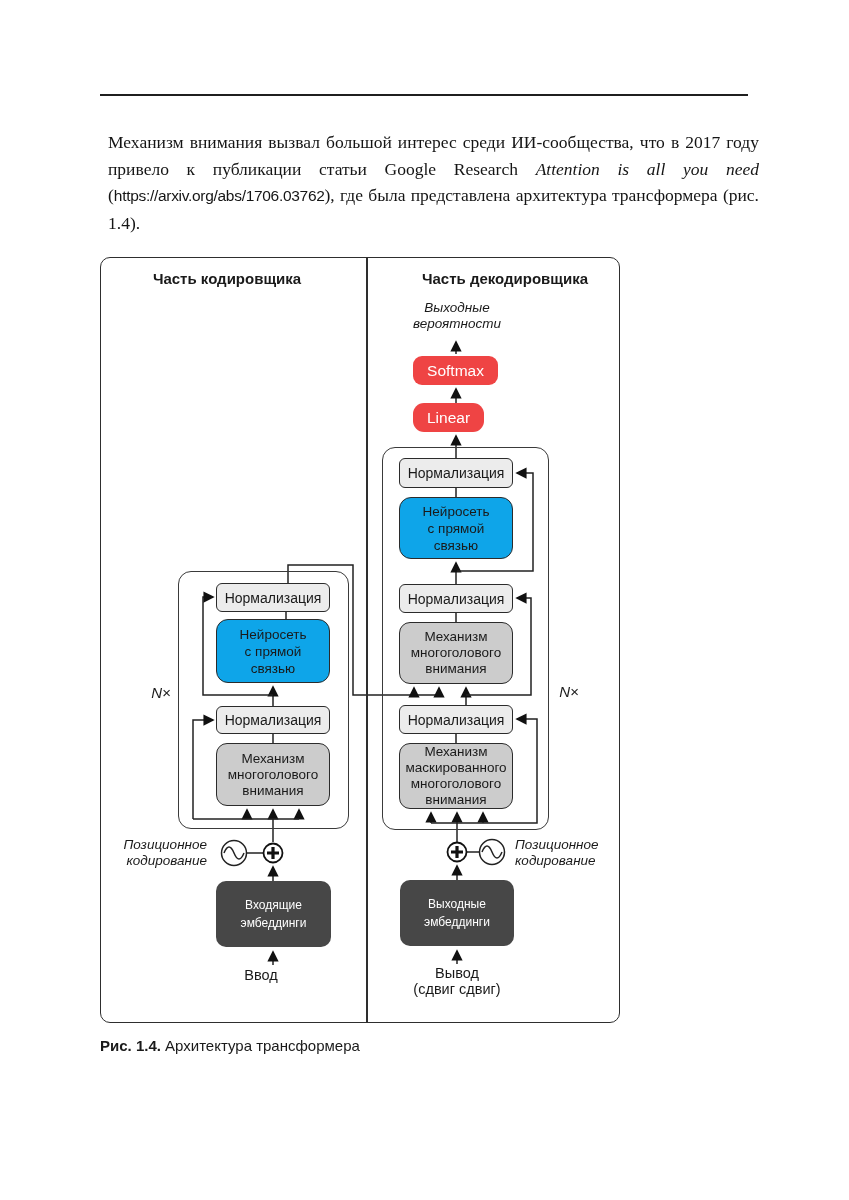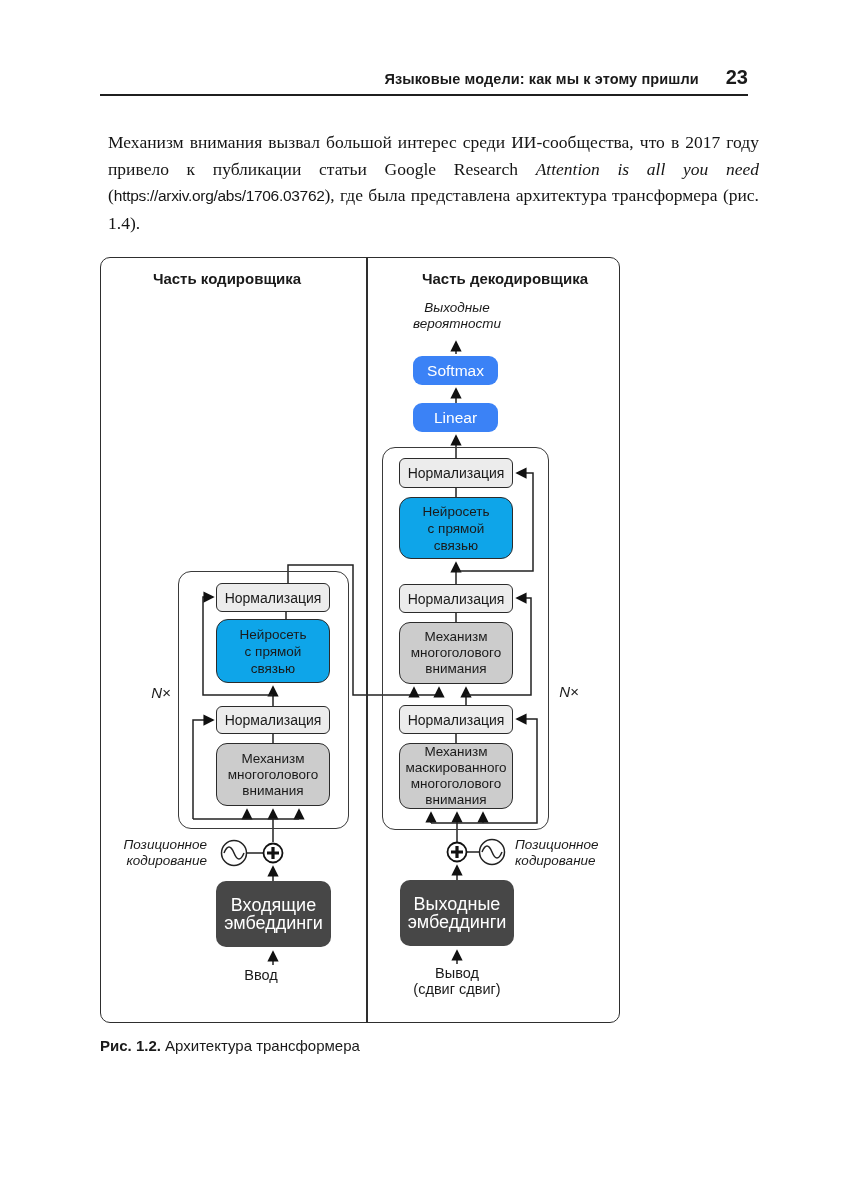--- a/index.html
+++ b/index.html
@@ -26,42 +26,38 @@
   .fig-divider{position:absolute;left:265px;top:0;width:1.5px;height:100%;background:#2e2e2e;}
   .lines{position:absolute;left:0;top:0;width:520px;height:766px;}
   .lbl{position:absolute;box-sizing:border-box;white-space:pre-line;text-align:center;}
 
   .col-header{font-size:15px;font-weight:700;}
   .box{position:absolute;box-sizing:border-box;display:flex;align-items:center;justify-content:center;
        text-align:center;white-space:pre-line;border:1.6px solid #2b2b2b;}
   .norm{background:#ececec;border-radius:6px;font-size:14px;}
   .attn{background:#cccccc;border-radius:11px;font-size:13.5px;line-height:16px;}
   .ffn{background:#0ea5e9;border-radius:12px;font-size:13.5px;line-height:17px;}
-  .dark{background:#3b82f6;color:#ffffff;border:none;border-radius:9px;font-size:15.5px;}
-  .embed{background:#474747;color:#ffffff;border:none;border-radius:10px;font-size:18px;line-height:18px;}
+  .dark{background:#ef4444;color:#ffffff;border:none;border-radius:9px;font-size:15.5px;}
+  .embed{background:#474747;color:#ffffff;border:none;border-radius:10px;font-size:12px;line-height:18px;}
   .stack{border:1.5px solid #3a3a3a;border-radius:13px;background:transparent;}
   .masked{font-size:13.5px;line-height:15.8px;}
 
   .italic-lbl{font-style:italic;font-size:13.5px;line-height:16px;}
   .ntimes{font-style:italic;font-size:15px;}
   .io-lbl{font-size:14.5px;line-height:16px;}
 
   
   .caption{position:absolute;left:100px;top:1037px;font-size:15px;}
   .caption b{font-weight:700;}
 </style>
 </head>
 <body>
 
 <div class="page">
 
-  <div class="running-head">
-    <span class="rh-text">Языковые модели: как мы к этому пришли</span>
-    <span class="rh-num">23</span>
-  </div>
   <div class="head-rule"></div>
 
   <p class="body-par"><span>Механизм внимания вызвал большой интерес среди ИИ-сообщества, что в 2017 году привело к публикации статьи Google Research </span><span class="it">Attention is all</span><span class="it"> you need</span><span> (</span><span class="url">https://arxiv.org/abs/1706.03762</span><span>), где была представлена архитектура трансформера (рис. 1.4).</span></p>
 
   <div class="figure">
 
     <svg class="lines" viewBox="0 0 520 766">
       <defs>
         <marker id="ah" viewBox="0 0 10 10" refX="8.5" refY="5" markerWidth="7.5" markerHeight="7.5" orient="auto-start-reverse">
           <path d="M0,0 L10,5 L0,10 z" fill="#111"></path>
@@ -130,21 +126,21 @@
     </svg>
 
     <div class="fig-divider"></div>
 
     <div class="lbl col-header" style="left:20px;top:12px;width:212px;">Часть кодировщика</div>
     <div class="lbl col-header" style="left:298px;top:12px;width:212px;">Часть декодировщика</div>
 
     <div class="lbl italic-lbl" style="left:295px;top:42px;width:122px;">Выходные
 вероятности</div>
     <div class="box dark" style="left:312px;top:98px;width:85px;height:29px;">Softmax</div>
-    <div class="box dark" style="left:312px;top:145px;width:85px;height:29px;">Linear</div>
+    <div class="box dark" style="left:312px;top:145px;width:71px;height:29px;border-radius:11px;">Linear</div>
 
     <div class="box stack" style="left:281px;top:189px;width:167px;height:383px;"></div>
     <div class="box norm" style="left:298px;top:200px;width:114px;height:30px;">Нормализация</div>
     <div class="box ffn" style="left:298px;top:239px;width:114px;height:62px;">Нейросеть
 с прямой
 связью</div>
     <div class="box norm" style="left:298px;top:326px;width:114px;height:29px;">Нормализация</div>
     <div class="box attn" style="left:298px;top:364px;width:114px;height:62px;">Механизм
 многоголового
 внимания</div>
@@ -171,15 +167,15 @@
 многоголового
 внимания</div>
     <div class="lbl ntimes" style="left:42px;top:426px;width:36px;">N×</div>
     <div class="lbl italic-lbl" style="left:4px;top:579px;width:102px;text-align:right;">Позиционное
 кодирование</div>
     <div class="box embed" style="left:115px;top:623px;width:115px;height:66px;">Входящие
 эмбеддинги</div>
     <div class="lbl io-lbl" style="left:100px;top:709px;width:120px;">Ввод</div>
   </div>
 
-  <div class="caption"><b>Рис. 1.2.</b><span> Архитектура трансформера</span></div>
+  <div class="caption"><b>Рис. 1.4.</b><span> Архитектура трансформера</span></div>
 
 </div>
 
 </body></html>

